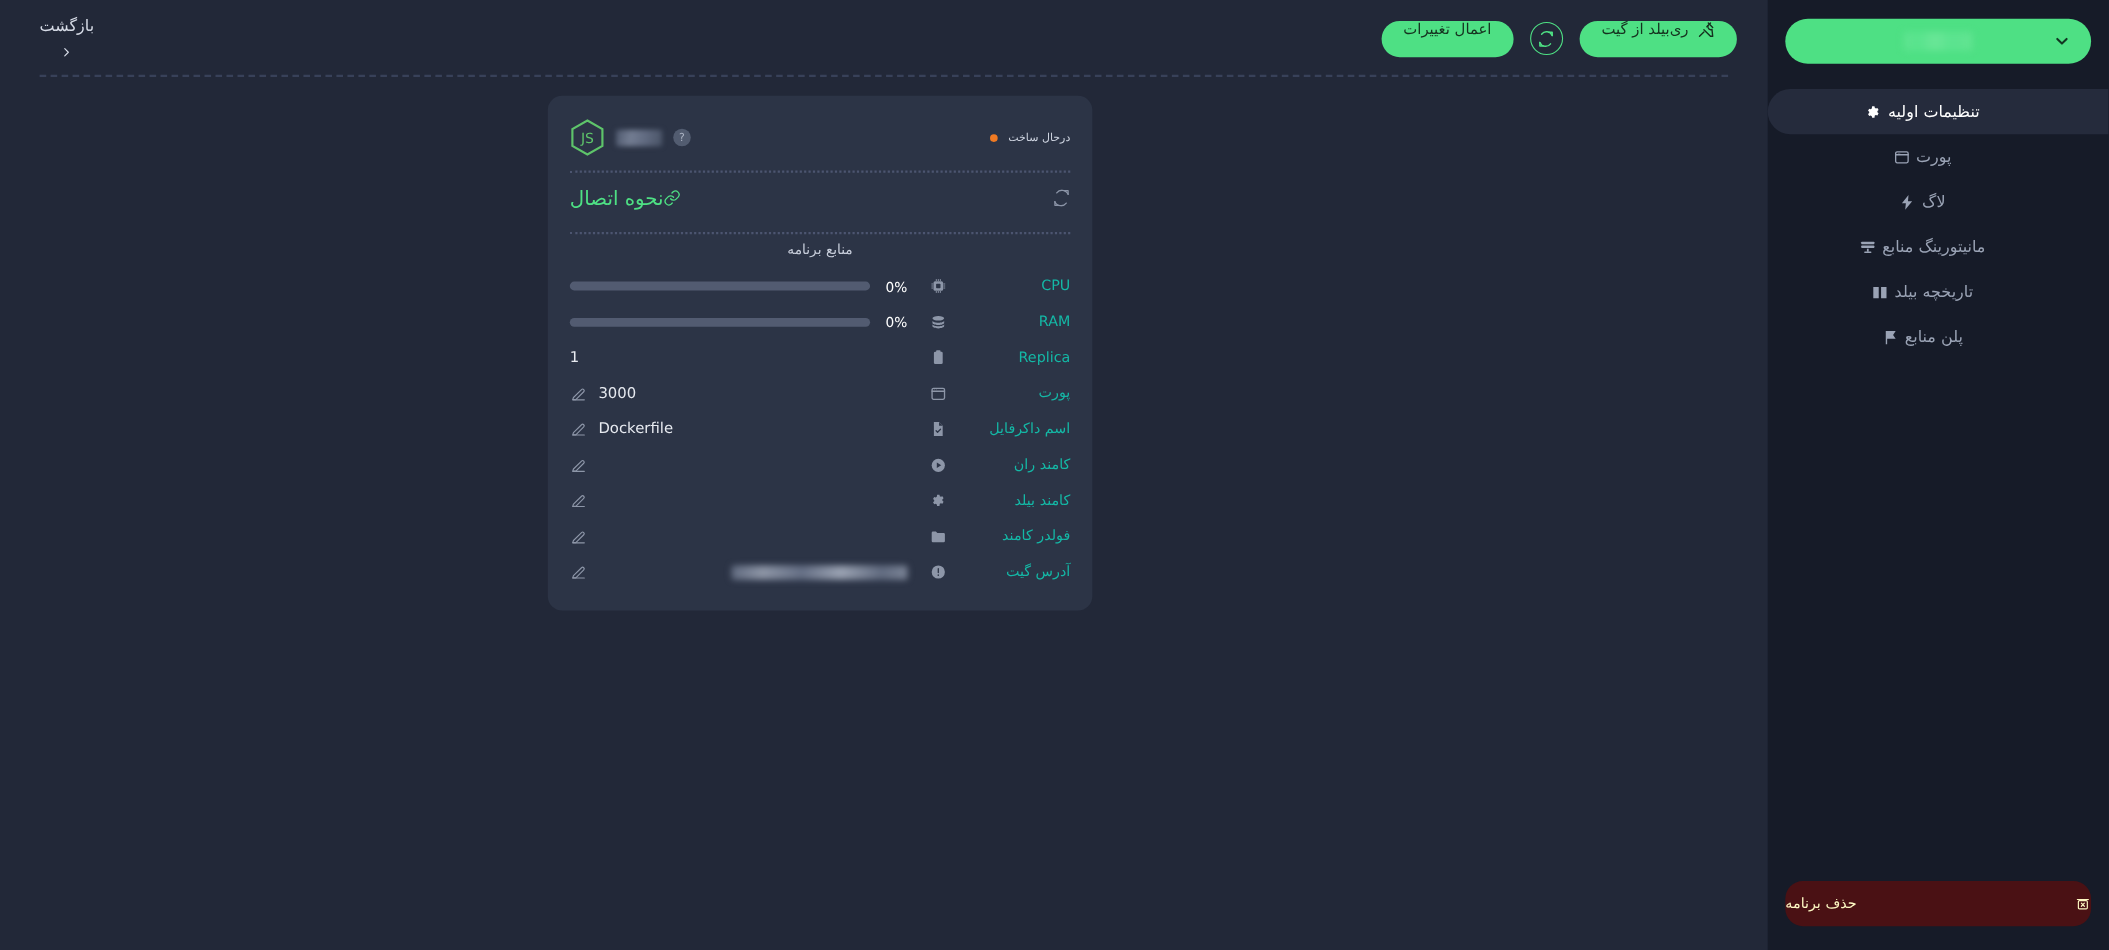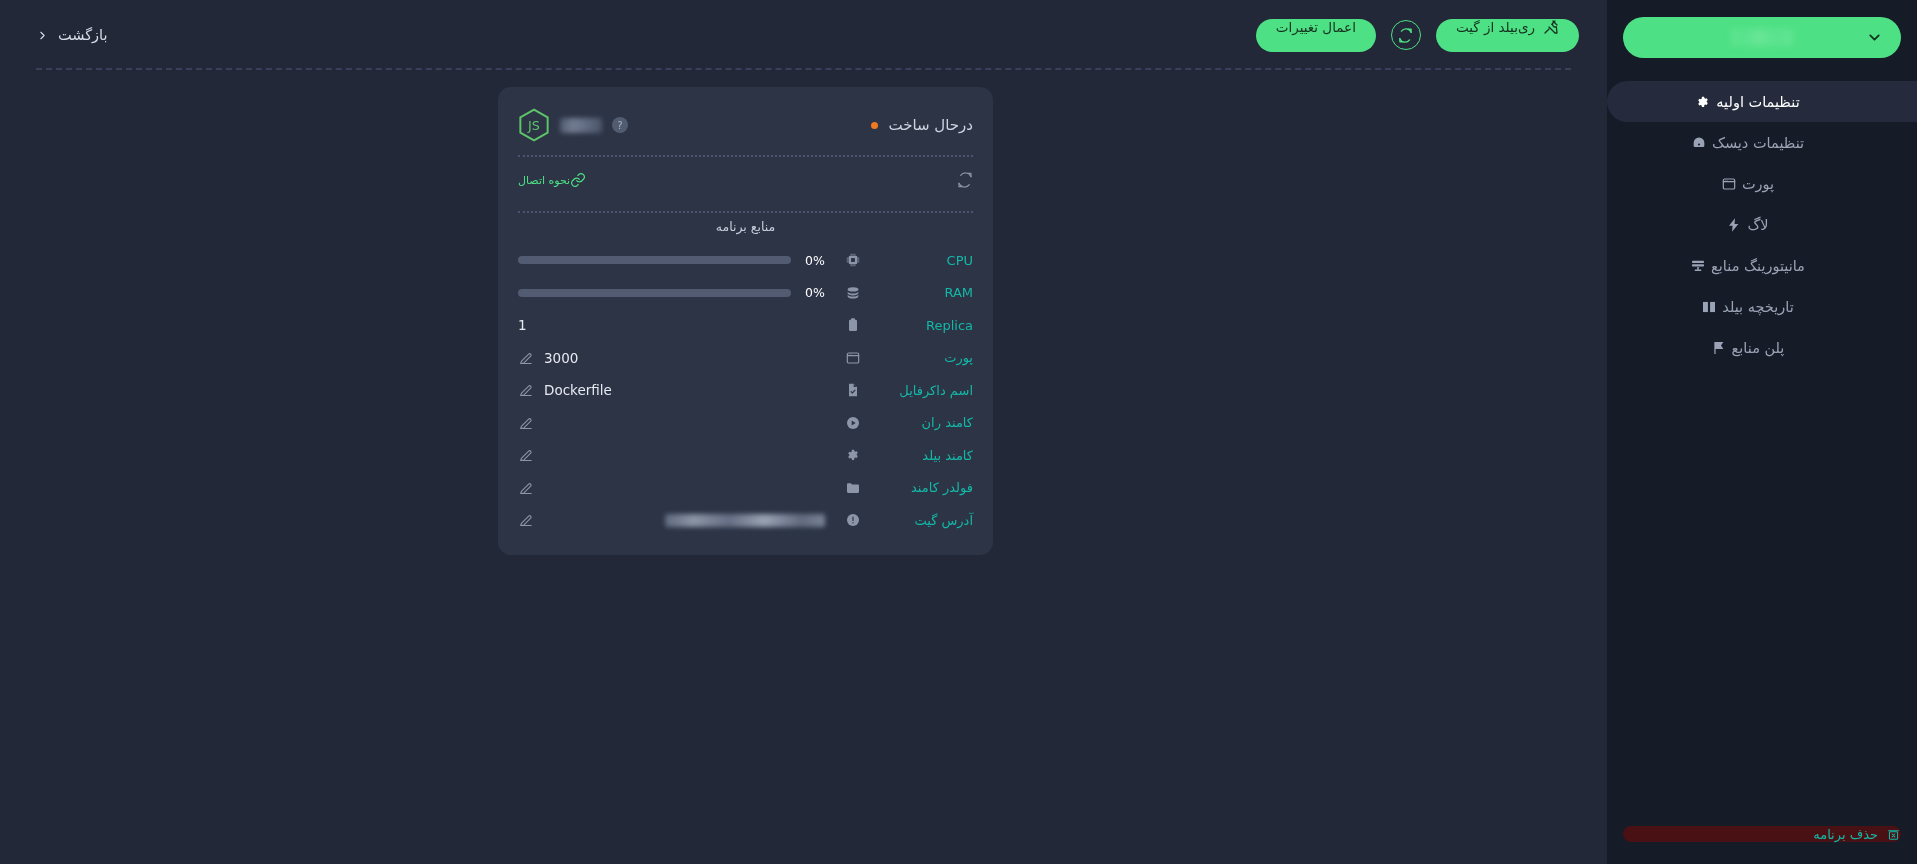--- a/index.html
+++ b/index.html
@@ -109,30 +109,30 @@
   }
   .nav-item.active .nav-icon { color: #ffffff; }
 
   .sidebar-spacer { flex: 1; }
 
   .sidebar-bottom {
     padding: 0 16px 22px 16px;
   }
   .delete-app-btn {
     width: 278px;
-    height: 16px;
+    height: 41px;
     border-radius: 16px;
     background: #4a1114;
     border: none;
-    color: #14b8a6;
+    color: #fef9c3;
     font-size: 13px;
     font-family: "DejaVu Sans", "Liberation Sans", sans-serif;
     display: flex;
     align-items: center;
-    justify-content: flex-end;
+    justify-content: space-between;
     gap: 8px;
     flex-direction: row-reverse;
     cursor: pointer;
   }
 
   
   .main {
     position: absolute;
     top: 0;
     left: 0;
@@ -161,21 +161,21 @@
   }
 
   .topbar-right {
     display: flex;
     align-items: center;
     flex-direction: row;
   }
   .back-link {
     display: flex;
     align-items: center;
-    flex-direction: row;
+    flex-direction: column;
     gap: 9px;
     color: #d6dbe6;
     font-size: 14.5px;
     cursor: pointer;
     background: none;
     border: none;
     font-family: inherit;
   }
 
   .topbar-left {
@@ -269,21 +269,21 @@
     cursor: pointer;
     font-family: "DejaVu Sans", "Liberation Sans", sans-serif;
   }
 
   .status-chip {
     display: flex;
     flex-direction: row-reverse;
     align-items: center;
     gap: 10px;
     color: #ced4e0;
-    font-size: 15px;
+    font-size: 10px;
   }
   .status-dot {
     width: 7px; height: 7px;
     border-radius: 50%;
     background: #f07a23;
     flex: 0 0 7px;
   }
 
   .dashed-sep {
     border-bottom: 2px dotted #4c5570;
@@ -297,21 +297,21 @@
     align-items: center;
     justify-content: space-between;
     height: 46px;
   }
   .connect-link {
     display: flex;
     flex-direction: row-reverse;
     align-items: center;
     gap: 0;
     color: #4ee084;
-    font-size: 11px;
+    font-size: 18px;
     cursor: pointer;
     background: none;
     border: none;
     font-family: inherit;
   }
   .refresh-btn {
     background: none;
     border: none;
     color: #8a93a6;
     cursor: pointer;
@@ -755,29 +755,20 @@
 
     <div class="sidebar-nav" id="nav-host">
         <div class="nav-item active">
           <span class="nav-icon">
             <svg width="16" height="16" viewBox="0 0 24 24" fill="currentColor">
               <path d="M12 8.3a3.7 3.7 0 1 0 0 7.4 3.7 3.7 0 0 0 0-7.4zm0 2a1.7 1.7 0 1 1 0 3.4 1.7 1.7 0 0 1 0-3.4z"></path>
               <path d="M10.4 2h3.2l.45 2.1 1.5.87 2.05-.72 1.6 2.77-1.6 1.42v1.74l1.6 1.42-1.6 2.77-2.05-.72-1.5.87L13.6 17.5h-3.2l-.45-2.1-1.5-.87-2.05.72-1.6-2.77 1.6-1.42V9.32L4.8 7.9l1.6-2.77 2.05.72 1.5-.87z" transform="translate(0 2)"></path>
             </svg>
           </span>
           <span class="nav-label">تنظیمات اولیه</span>
-        </div>
-        <div class="nav-item">
-          <span class="nav-icon">
-            <svg width="16" height="16" viewBox="0 0 24 24" fill="currentColor">
-              <path d="M4 11.8A8 8 0 0 1 20 11.8V16a2 2 0 0 1-2 2H6a2 2 0 0 1-2-2z"></path>
-              <circle cx="12" cy="14.3" r="1.6" fill="#161b28"></circle>
-            </svg>
-          </span>
-          <span class="nav-label">تنظیمات دیسک</span>
         </div>
         <div class="nav-item">
           <span class="nav-icon">
             <svg width="16" height="16" viewBox="0 0 24 24" fill="none" stroke="currentColor" stroke-width="1.8" stroke-linecap="round" stroke-linejoin="round">
               <rect x="3.5" y="4.5" width="17" height="15" rx="2"></rect>
               <path d="M3.5 8.5h17"></path>
               <circle cx="7" cy="6.6" r="0.6" fill="currentColor" stroke="none"></circle>
               <circle cx="9.2" cy="6.6" r="0.6" fill="currentColor" stroke="none"></circle>
             </svg>
           </span>

